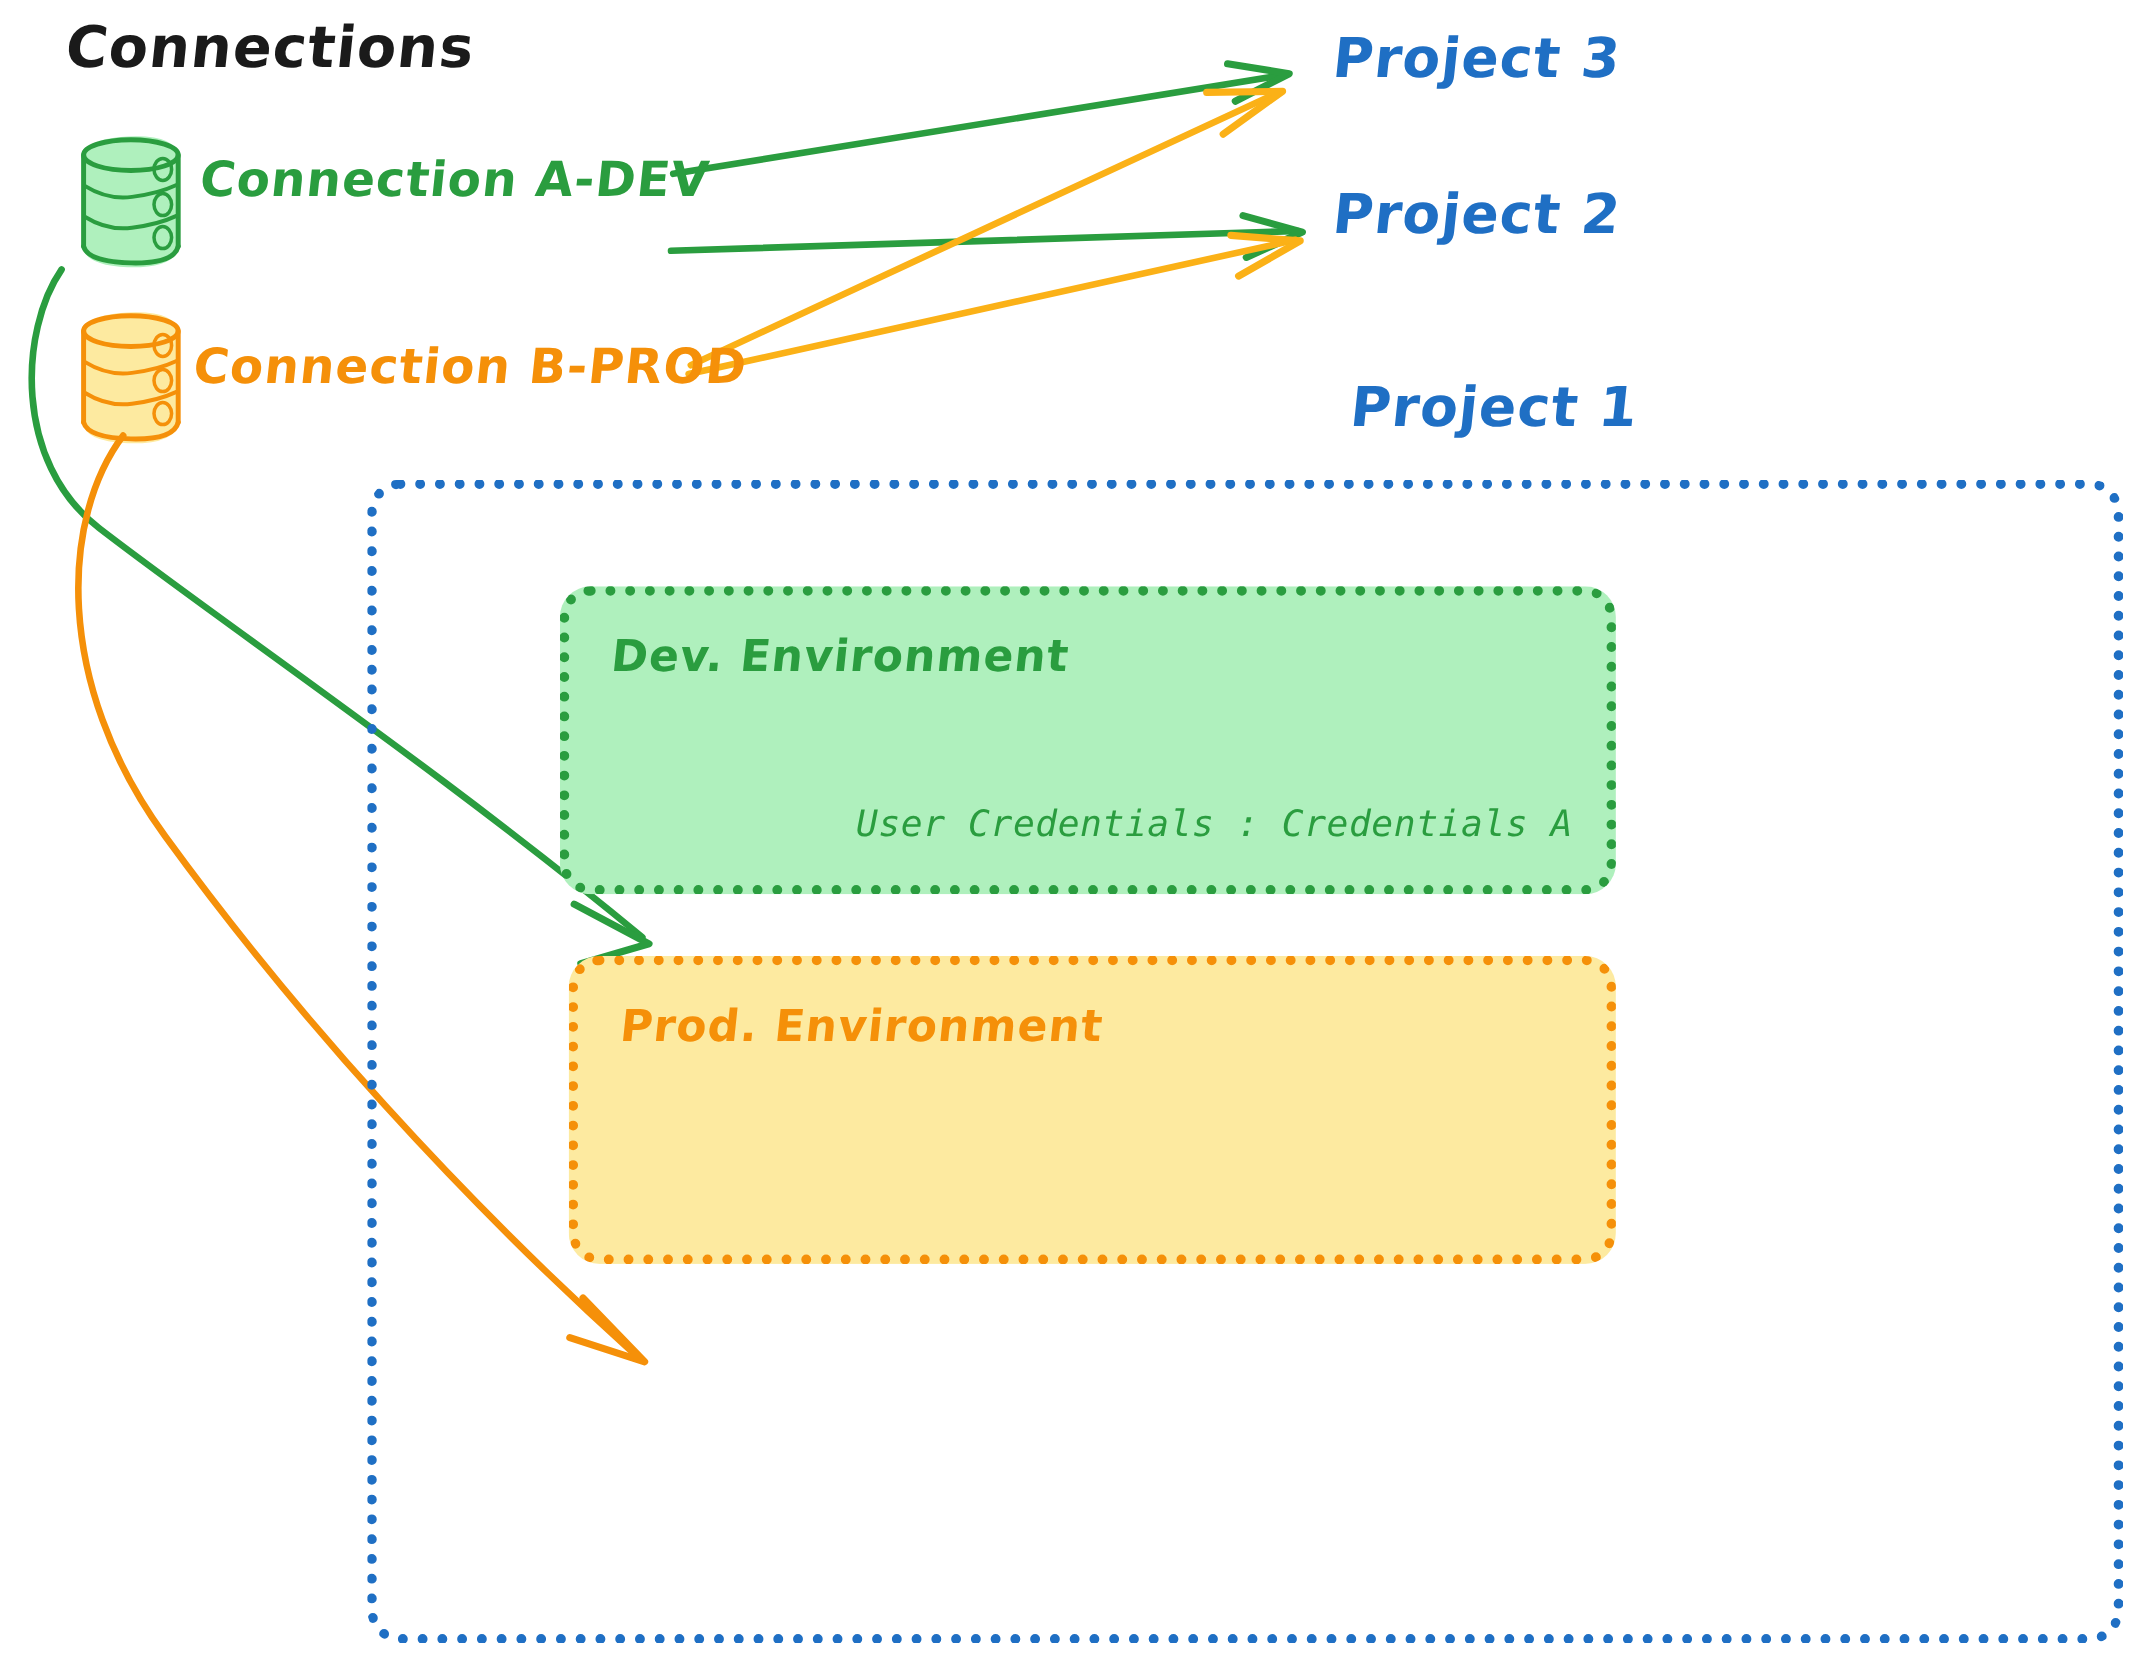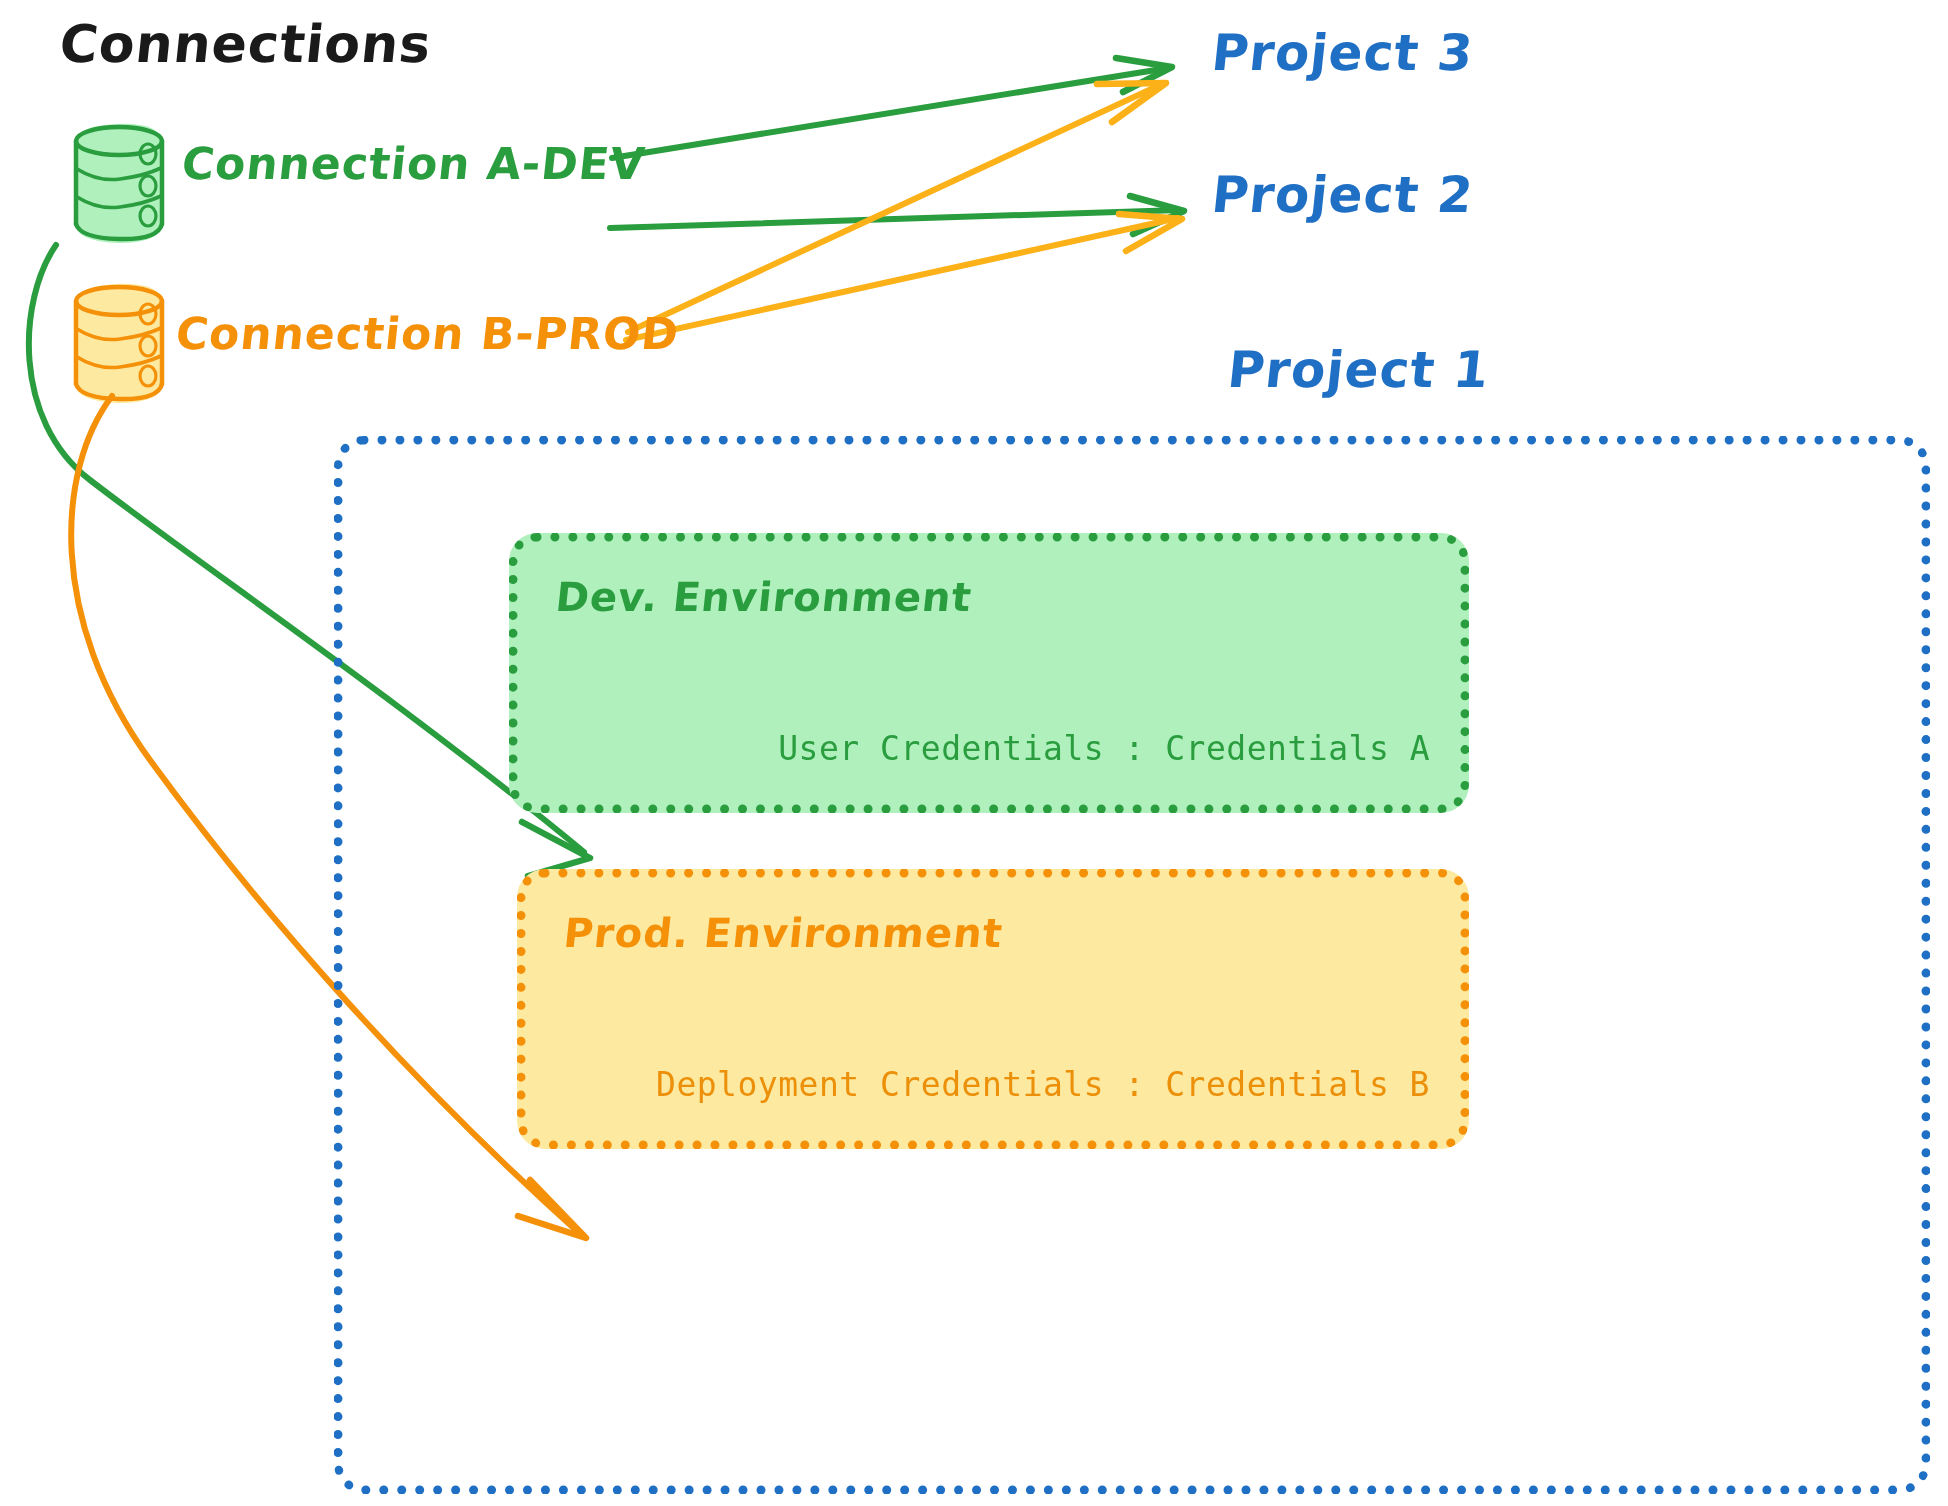--- a/index.html
+++ b/index.html
@@ -104,20 +104,21 @@
   #prod-env-title { color: #f59009; }
 
   .env-cred {
     position: absolute;
     right: 30px;
     bottom: 36px;
     font-family: "DejaVu Sans Mono", monospace;
     font-size: 33px;
     letter-spacing: 0.5px;
     white-space: pre;
+    font-style: italic;
   }
   #dev-env-cred { color: #2a9d3f; }
   #prod-env-cred { color: #ec8f09; }
 </style>
 </head>
 <body>
 
 <div id="canvas">
 
   <svg id="svg-layer" viewBox="0 0 1948 1506" xmlns="http://www.w3.org/2000/svg">
@@ -193,18 +194,17 @@
 
   <div id="project1-box">
 
     <div class="env-box" id="dev-env-box" style="left:166px; top:88px;">
       <div class="env-title hand" id="dev-env-title">Dev. Environment</div>
       <div class="env-cred" id="dev-env-cred">User Credentials : Credentials A</div>
     </div>
 
     <div class="env-box" id="prod-env-box" style="left:174px; top:424px;">
       <div class="env-title hand" id="prod-env-title">Prod. Environment</div>
-      <div class="env-cred" id="prod-env-cred">Deployment Credentials : Credentials B</div>
     </div>
 
   </div>
 
 </div>
 
 </body></html>

